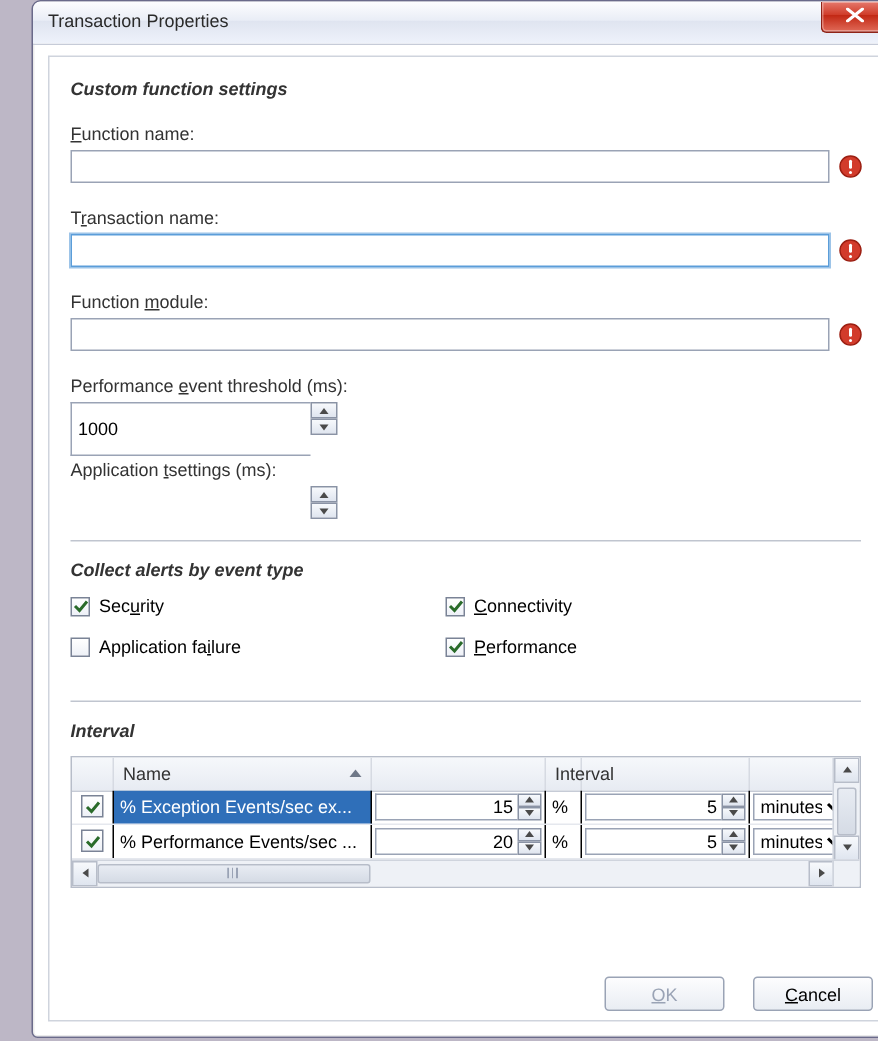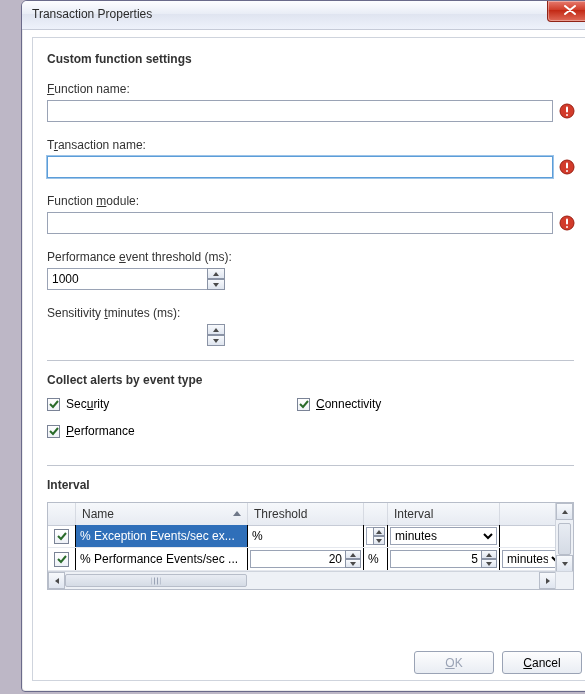--- a/index.html
+++ b/index.html
@@ -40,21 +40,21 @@
     cursor: pointer;
   }
   .btn-close svg { width: 12px; height: 10px; }
   .client {
     position: absolute; left: 10px; right: 10px; top: 36px; bottom: 10px;
     border: 1px solid #cfd4dd;
     background: #fff;
     padding: 12px 14px 8px 14px;
     box-sizing: border-box;
   }
-  .section-title { font-weight: 700; color: #333; margin: 2px 0 10px 0; }
+  .section-title { font-weight: 700; color: #333; margin: 2px 0 10px 0; font-style: italic; }
   .field-label { color: #333; margin: 6px 0 4px 0; display: inline-block; }
   .field-label .ul { text-decoration: underline; }
   .row { margin-bottom: 10px; }
   .text-wrap { position: relative; }
   .txt {
     width: 506px; height: 22px; box-sizing: border-box;
     border: 1px solid #9aa3b5;
     background: #fff;
     padding: 2px 4px;
     font-family: inherit; font-size: 12px;
@@ -65,21 +65,21 @@
   }
   .warn-icon {
     position: absolute; right: -1px; top: 3px;
     width: 16px; height: 16px;
   }
   .warn-icon svg { width: 16px; height: 16px; }
   .spin {
     width: 178px; height: 22px; position: relative; box-sizing: border-box;
   }
   .spin input {
-    width: 160px; height: 22px; box-sizing: border-box;
+    width: 160px; height: 36px; box-sizing: border-box;
     border: 1px solid #9aa3b5; border-right: none;
     padding: 2px 4px; font-family: inherit; font-size: 12px;
   }
   .spin .btns {
     position: absolute; right: 0; top: 0; width: 18px; height: 22px;
     display: flex; flex-direction: column;
   }
   .spin .btns button {
     flex: 1; border: 1px solid #8a93a5; background: linear-gradient(#f7f9fc,#dfe5ef);
     padding: 0; cursor: pointer;
@@ -175,21 +175,21 @@
   .hsb .hbtn.left { left: 0; }
   .hsb .hbtn.right { right: 17px; }
   .hsb .corner { position:absolute; right:0; top:0; width:17px; height:17px; background:#eef1f6; border-left:1px solid #cfd4dd;}
   .hsb .track { position:absolute; left:17px; right:34px; top:2px; bottom:2px; }
   .hsb .thumb { position:absolute; left:0; width:180px; top:0; bottom:0; background:linear-gradient(#e8ecf3,#d5dbe5); border:1px solid #b7bdc9; border-radius:2px;}
   .hsb .thumb .grip { position:absolute; left:50%; top:50%; transform:translate(-50%,-50%); width:9px; height:7px;
     background: repeating-linear-gradient(90deg,#9aa3b5 0 1px,transparent 1px 3px); }
 
   .dlg-buttons {
     position: absolute; right: 6px; bottom: 6px;
-    display: flex; gap: 8px;
+    display: flex; gap: 19px;
   }
   .dlg-buttons button {
     width: 80px; height: 23px;
     border: 1px solid #9aa3b5;
     background: linear-gradient(#fdfdfe,#e9edf3);
     border-radius: 3px;
     font-family: inherit; font-size: 12px;
     cursor: pointer;
   }
   .dlg-buttons button[disabled] { color: #9aa3b5; cursor: default; }
@@ -274,21 +274,21 @@
             </button>
           <button>
               <span class="tri-down"></span>
             </button>
         </div>
       </div>
     </div>
 
     <div class="row">
       <label class="field-label">
-        <span>Sensitivity </span><span class="ul">t</span><span>minutes (ms):</span>
+        <span>Application </span><span class="ul">t</span><span>settings (ms):</span>
       </label>
       <div class="spin">
         <div class="btns">
           <button>
               <span class="tri-up"></span>
             </button>
           <button>
               <span class="tri-down"></span>
             </button>
         </div>
@@ -314,20 +314,26 @@
         <label class="chk checked">
           <span class="box">
               <svg viewBox="0 0 10 10">
                 <path d="M1 5 L4 8 L9 2" stroke="#2a6b2a" stroke-width="2" fill="none"></path>
               </svg>
             </span>
           <span class="lbl"><span></span><span class="ul">C</span><span>onnectivity</span></span>
         </label>
       </div>
       <div class="check-col">
+        <label class="chk">
+          <span class="box"></span>
+          <span class="lbl"><span>Application fa</span><span class="ul">i</span><span>lure</span></span>
+        </label>
+      </div>
+      <div class="check-col">
         <label class="chk checked">
           <span class="box">
               <svg viewBox="0 0 10 10">
                 <path d="M1 5 L4 8 L9 2" stroke="#2a6b2a" stroke-width="2" fill="none"></path>
               </svg>
             </span>
           <span class="lbl"><span></span><span class="ul">P</span><span>erformance</span></span>
         </label>
       </div>
     </div>
@@ -336,40 +342,50 @@
 
     <div class="section-title">Interval</div>
 
     <div class="monitors-box">
       <div class="mon-head">
         <div class="hcell"></div>
         <div class="hcell">
           <span>Name</span>
           <span class="sort-ind"></span>
         </div>
-        <div class="hcell">
-            <span>Threshold</span>
-          </div>
         <div class="hcell"></div>
         <div class="hcell">
             <span>Interval</span>
           </div>
         <div class="hcell"></div>
       </div>
 
       <div class="mon-body" id="mon-body">
           <div class="mon-row selected">
             <div class="cell ck">
               <span class="box">
                 <svg viewBox="0 0 10 10">
                   <path d="M1 5 L4 8 L9 2" stroke="#2a6b2a" stroke-width="2" fill="none"></path>
                 </svg>
               </span>
             </div>
             <div class="cell name">% Exception Events/sec ex...</div>
+            <div class="cell" style="padding:2px">
+              <div class="cell-spin">
+                <input value="15" style="">
+                <div class="sbtns">
+                  <button>
+                    <span class="tri-up"></span>
+                  </button>
+                  <button>
+                    <span class="tri-down"></span>
+                  </button>
+                </div>
+              </div>
+            </div>
             <div class="cell">%</div>
             <div class="cell" style="padding:2px">
               <div class="cell-spin">
                 <input value="5" style="">
                 <div class="sbtns">
                   <button>
                     <span class="tri-up"></span>
                   </button>
                   <button>
                     <span class="tri-down"></span>

